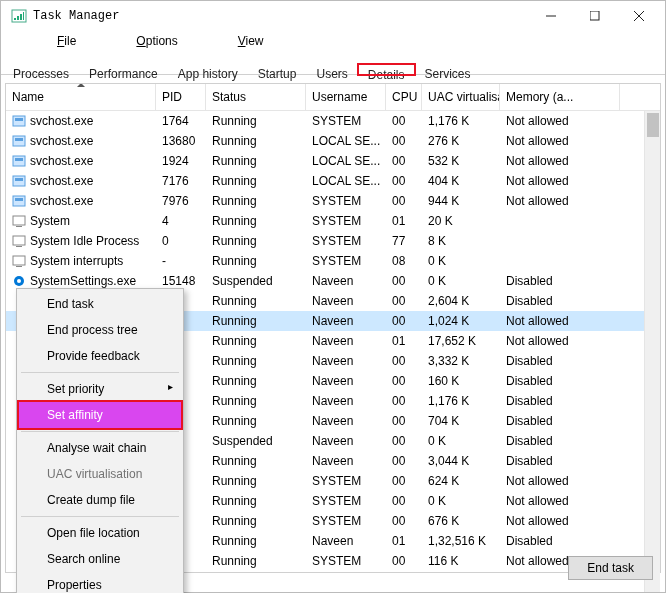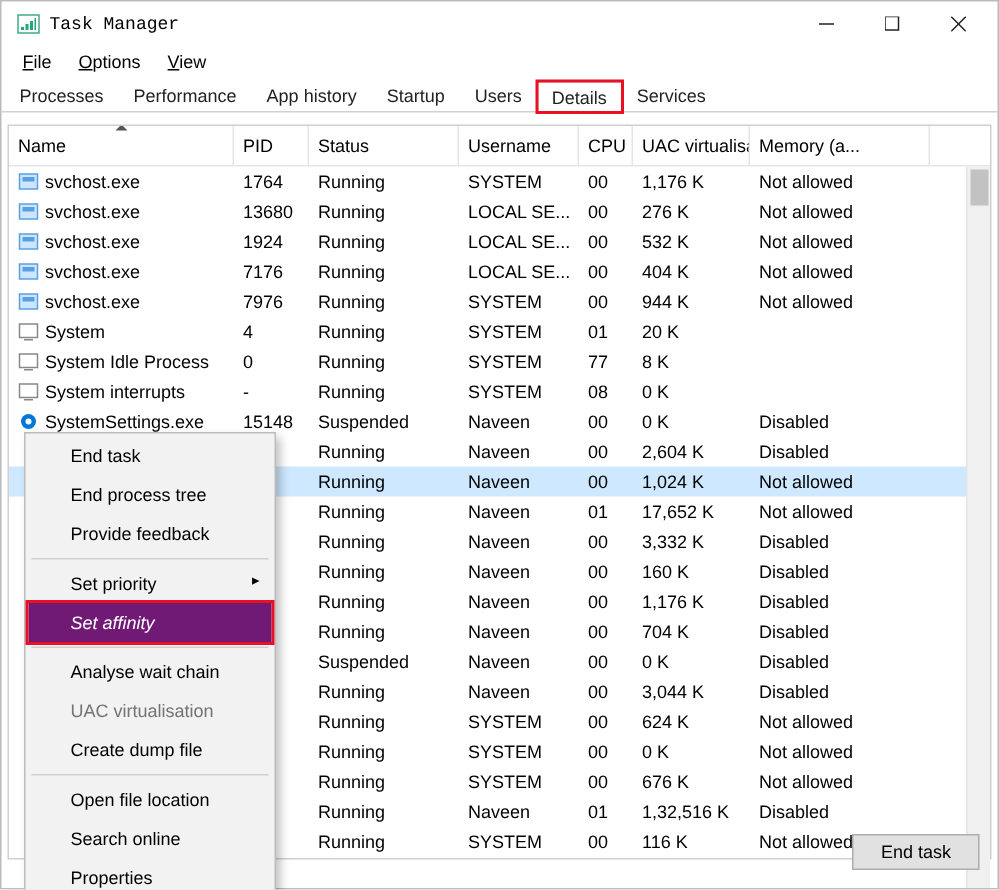--- a/index.html
+++ b/index.html
@@ -4,42 +4,42 @@
 <style>
 * { box-sizing: border-box; margin: 0; padding: 0; font-family: "Segoe UI", sans-serif; font-size: 12px; }
 body { background: #fff; width: 666px; height: 593px; overflow: hidden; position: relative; }
 .window { width: 666px; height: 593px; border: 1px solid #bbb; background: #fff; display: flex; flex-direction: column; box-shadow: 3px 3px 6px rgba(0,0,0,.15);}
 .titlebar { height: 30px; display: flex; align-items: center; padding: 0 4px; }
 .titlebar .app-icon { width: 16px; height: 16px; margin: 0 6px; }
 .titlebar .title { flex: 1; font-size: 12px; font-family: Liberation Mono, monospace; }
 .winbtn { width: 44px; height: 30px; display: flex; align-items: center; justify-content: center; }
 .winbtn svg { width: 10px; height: 10px; stroke: #222; stroke-width: 1; fill: none; }
 .menubar { height: 20px; display: flex; align-items: center; padding: 0 6px; gap: 2px; }
-.menubar span { padding: 2px 8px; }
+.menubar span { padding: 2px 8px; margin-left: 42px; }
 .menubar span:first-letter { text-decoration: underline; }
 .tabs { height: 24px; display: flex; border-bottom: 1px solid #d0d0d0; padding-left: 2px; padding-top: 2px; }
-.tab { padding: 3px 9px; border: 1px solid transparent; border-bottom: none; color: #222; }
+.tab { padding: 3px 9px; border: 1px solid transparent; border-bottom: none; color: #222; margin-top: 10px; }
 .tab.active { border-color: #d0d0d0; background: #fff; position: relative; top: 1px; }
 .tab.hl { outline: 2px solid #e81123; outline-offset: -1px; text-align: center; }
 .grid-wrap { flex: 1; overflow: hidden; position: relative; padding: 8px 4px 0 4px; }
 .grid { border: 1px solid #d0d0d0; height: 490px; position: relative; overflow: hidden; }
 .cols { display: grid; grid-template-columns: 150px 50px 100px 80px 36px 78px 120px; }
 .grid-header { background: #fff; border-bottom: 1px solid #e5e5e5; }
 .grid-header .cell { padding: 6px 6px; border-right: 1px solid #e5e5e5; white-space: nowrap; overflow: hidden; position: relative; font-size: 12px; }
 .grid-header .cell.sorted::after { content:""; position:absolute; left:50%; top:-1px; transform:translateX(-50%); border-left:4px solid transparent; border-right:4px solid transparent; border-bottom:4px solid #555;}
 .rows { overflow-y: auto; height: 462px;}
 .row { }
 .row .cell { padding: 3px 6px; white-space: nowrap; overflow: hidden; font-size: 12px; }
 .row .cell.num { padding-right: 6px; }
 .row.sel { background: #cde8ff; }
 .row .pname { display: flex; align-items: center; gap: 4px; }
 .picon { width: 14px; height: 14px; flex-shrink: 0; }
 .ctx-menu { position: absolute; left: 16px; top: 288px; width: 168px; background: #f2f2f2; border: 1px solid #bcbcbc; box-shadow: 3px 3px 6px rgba(0,0,0,.25); z-index: 50; padding: 2px; }
 .ctx-item { padding: 6px 18px 6px 28px; position: relative; font-size: 12px; color: #000; }
-.ctx-item.hl { background: #701a75; color: #fff; outline: 2px solid #e81123; outline-offset: 0; font-style: italic; }
+.ctx-item.hl { background: #d946ef; color: #fff; outline: 2px solid #e81123; outline-offset: 0; }
 .ctx-item.disabled { color: #737373; }
 .ctx-item.hasmore::after { content:"▸"; position:absolute; right:8px; top:5px; font-size:10px; }
 .ctx-sep { height: 1px; background: #d0d0d0; margin: 3px 2px; }
 .footer { position: absolute; right: 12px; bottom: 12px; }
 .footer button { padding: 4px 18px; border: 1px solid #adadad; background: #e1e1e1; font-size: 12px; }
 .scroll-stub { position:absolute; right:5px; top:36px; width:16px; height:486px; background:#f0f0f0; border-left:1px solid #e5e5e5;}
 .scroll-stub .thumb{ position:absolute; left:2px; top:2px; width:12px; height:24px; background:#c2c2c2;}
 </style>
 </head>
 <body>

